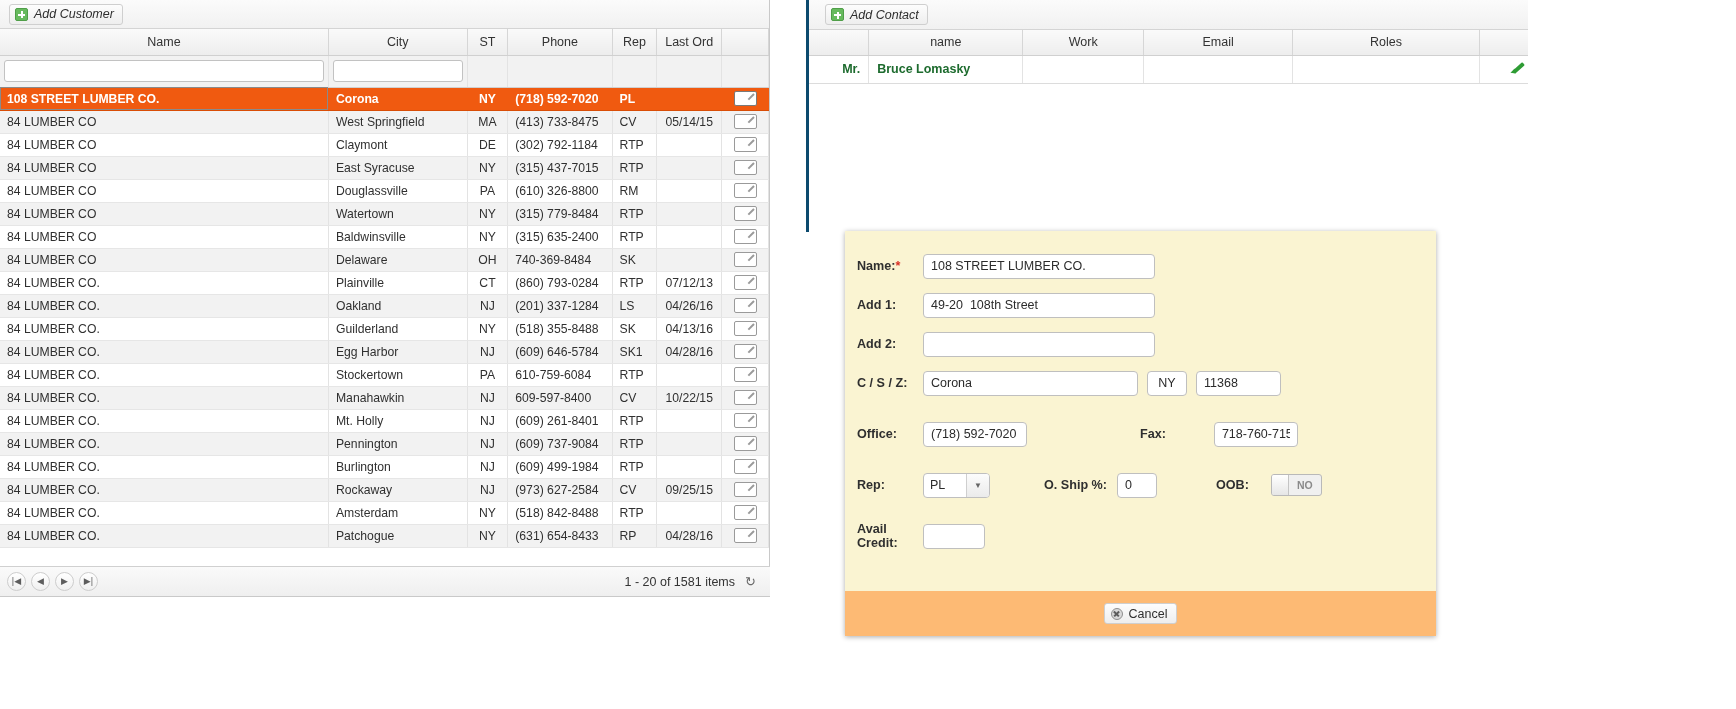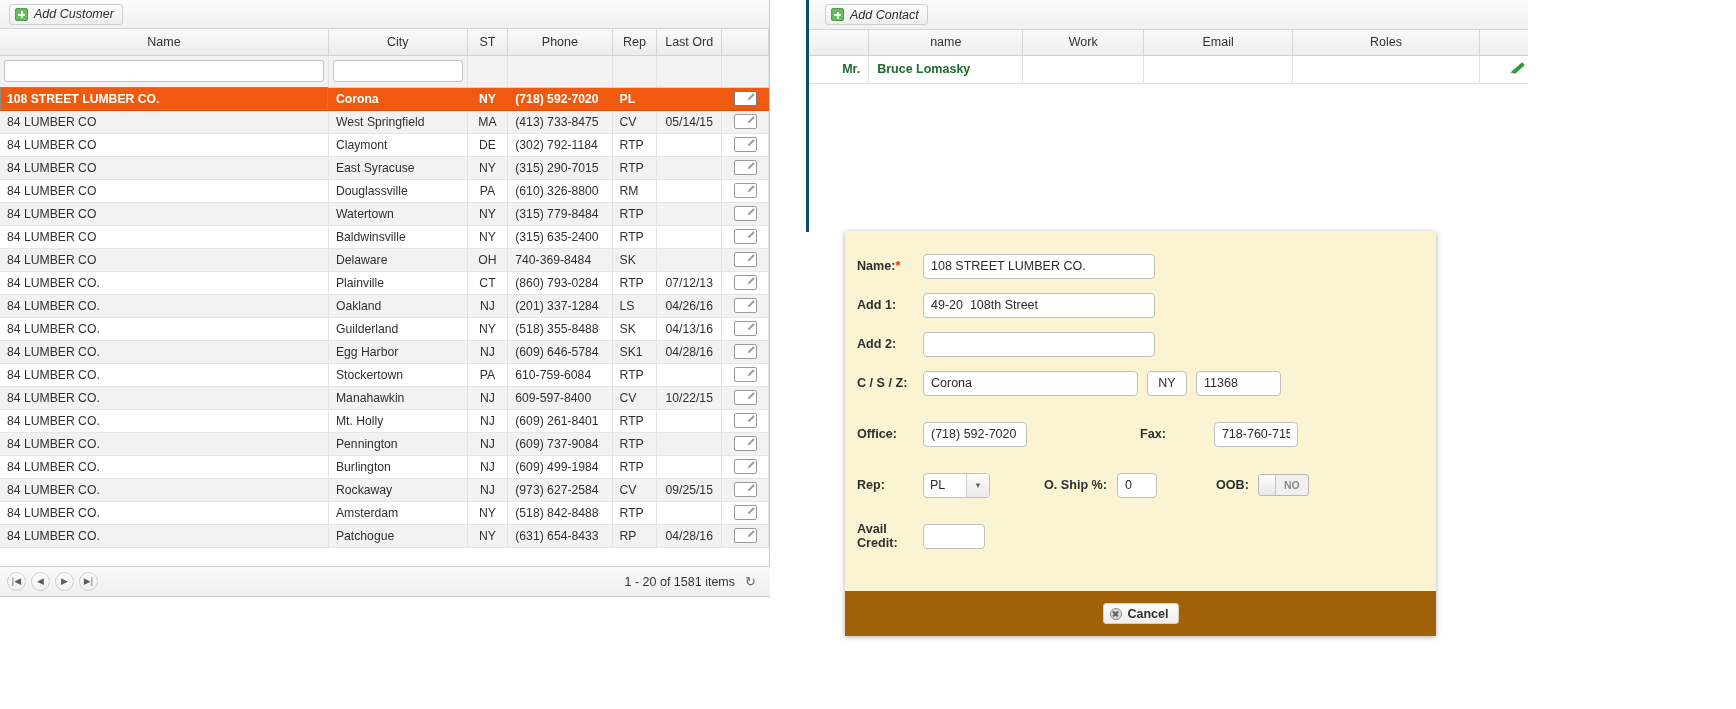--- a/index.html
+++ b/index.html
@@ -283,21 +283,21 @@
   .w-fax  { width: 84px; }
   .w-ship { width: 40px; }
   .w-credit{ width: 62px; }
 
   .frow.tall { margin-bottom: 25px; }
   .inline-label {
     font-size: 12.6px; font-weight: bold; color: #2f2f2f;
     margin-left: 57px; margin-right: 10px;
   }
   .inline-label.ship { margin-left: 54px; }
-  .inline-label.oob  { margin-left: 59px; margin-right: 9px; }
+  .inline-label.oob  { margin-left: 59px; margin-right: 22px; }
 
   .select-wrap {
     display: inline-flex; align-items: stretch;
     height: 25px;
     border: 1px solid #bfbfbf;
     border-radius: 4px;
     background: #fff;
     overflow: hidden;
   }
   .select-val {
@@ -325,22 +325,22 @@
     width: 17px; height: 100%;
     background: linear-gradient(#ffffff,#e6e6e6);
     border-right: 1px solid #c4c4c4;
   }
   .toggle-text {
     flex: 1; text-align: center;
     font-size: 10.5px; font-weight: bold; color: #8a8a8a;
   }
   .modal-footer {
     height: 45px;
-    background: #a16207;
-    display: flex; align-items: center; justify-content: center; font-weight: bold;
+    background: #fdba74;
+    display: flex; align-items: center; justify-content: center;
   }
   .cancel-btn {
     display: inline-flex; align-items: center; gap: 6px;
     height: 21px; padding: 0 9px 0 6px;
     background: linear-gradient(#fdfdfd,#eeeeee);
     border: 1px solid #cfcfcf;
     border-radius: 3px;
     font-size: 12.5px; color: #2f2f2f;
     cursor: pointer;
   }
@@ -440,21 +440,21 @@
             <td class="col-st">DE</td>
             <td class="col-phone">(302) 792-1184</td>
             <td class="col-rep">RTP</td>
             <td class="col-last"></td>
             <td class="col-act"><span class="edit-icon-btn"></span></td>
           </tr>
           <tr class="alt">
             <td class="col-name name-cell">84 LUMBER CO</td>
             <td class="col-city">East Syracuse</td>
             <td class="col-st">NY</td>
-            <td class="col-phone">(315) 290-7015</td>
+            <td class="col-phone">(315) 437-7015</td>
             <td class="col-rep">RTP</td>
             <td class="col-last"></td>
             <td class="col-act"><span class="edit-icon-btn"></span></td>
           </tr>
           <tr>
             <td class="col-name name-cell">84 LUMBER CO</td>
             <td class="col-city">Douglassville</td>
             <td class="col-st">PA</td>
             <td class="col-phone">(610) 326-8800</td>
             <td class="col-rep">RM</td>

